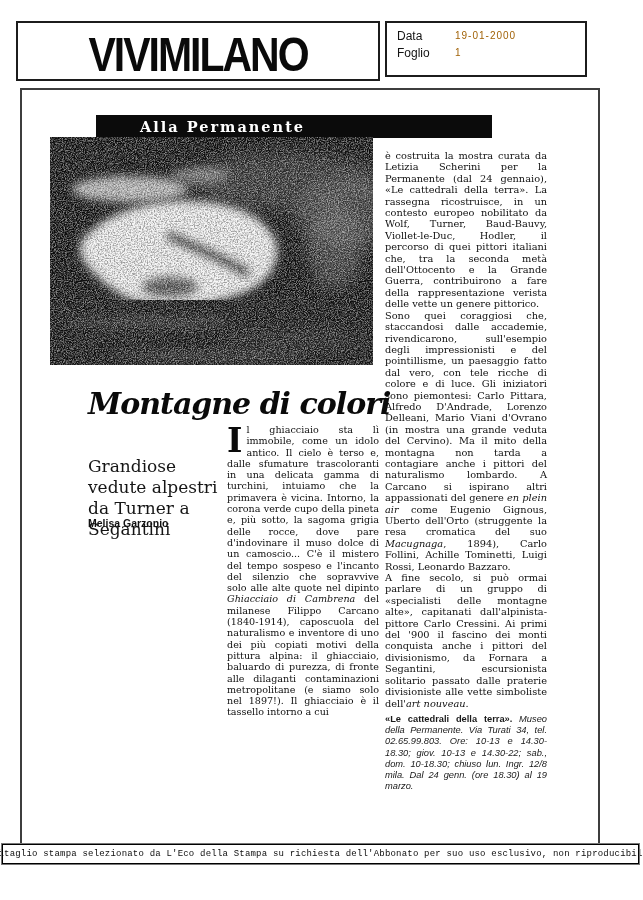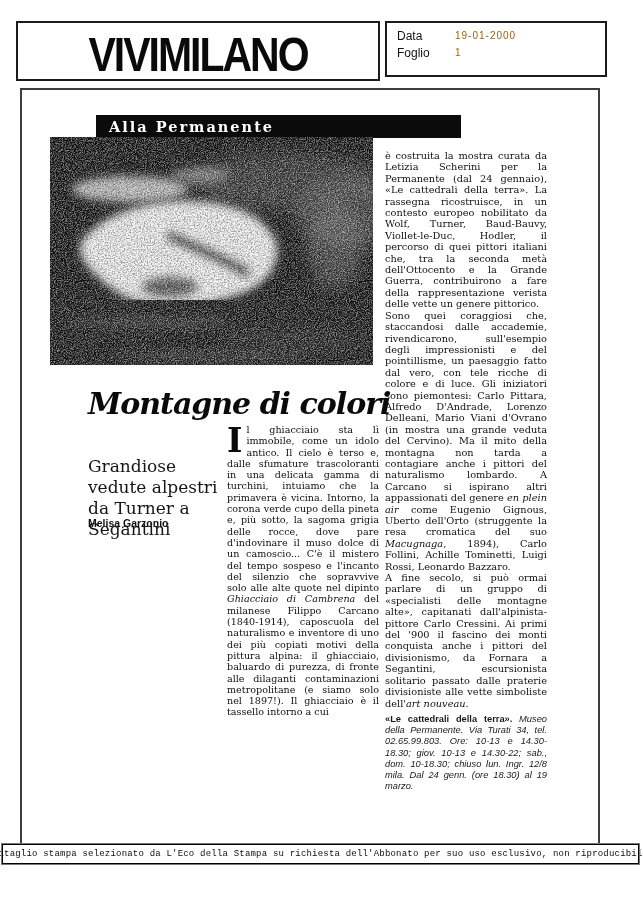--- a/index.html
+++ b/index.html
@@ -11,39 +11,39 @@
   
   .logo-box{
     position:absolute;left:16px;top:21px;width:360px;height:56px;
     border:2px solid #1c1c1c;display:flex;align-items:flex-end;justify-content:center;
   }
   .logo{
     font-family:"Liberation Sans",sans-serif;font-weight:bold;font-size:41px;
     letter-spacing:-2px;transform:scale(1.0,1.18);color:#0a0a0a;white-space:nowrap;
   }
   .meta-box{
-    position:absolute;left:385px;top:21px;width:222px;height:56px;
+    position:absolute;left:385px;top:21px;width:202px;height:56px;
     border:2px solid #1c1c1c;padding:4px 4px 0 10px;box-sizing:border-box;
   }
   .meta-row{display:flex;height:17px;align-items:center;}
   .meta-label{
     font-family:"Liberation Sans",sans-serif;font-size:12px;color:#141414;width:58px;
   }
   .meta-value{
     font-family:Liberation Sans, sans-serif;font-size:10px;color:#a16207;letter-spacing:1px;
   }
   
   .frame{
     position:absolute;left:20px;top:88px;width:576px;height:757px;
     border:2px solid #3d3d3d;background:#fff;
   }
   
   .kicker-bar{
     position:absolute;left:96px;top:115px;width:365px;height:23px;background:#0b0b0b;
-    display:flex;align-items:center;
+    display:flex;align-items:center;padding-left:31px;
   }
   .kicker{
     color:#fff;font-family:"DejaVu Serif",serif;font-weight:bold;font-size:14.5px;
     padding-left:13px;letter-spacing:2px;
   }
   .photo{
     position:absolute;left:50px;top:137px;width:323px;height:228px;background:#0d0d0d;
   }
   .photo svg{display:block;width:100%;height:100%;}
   .headline{

